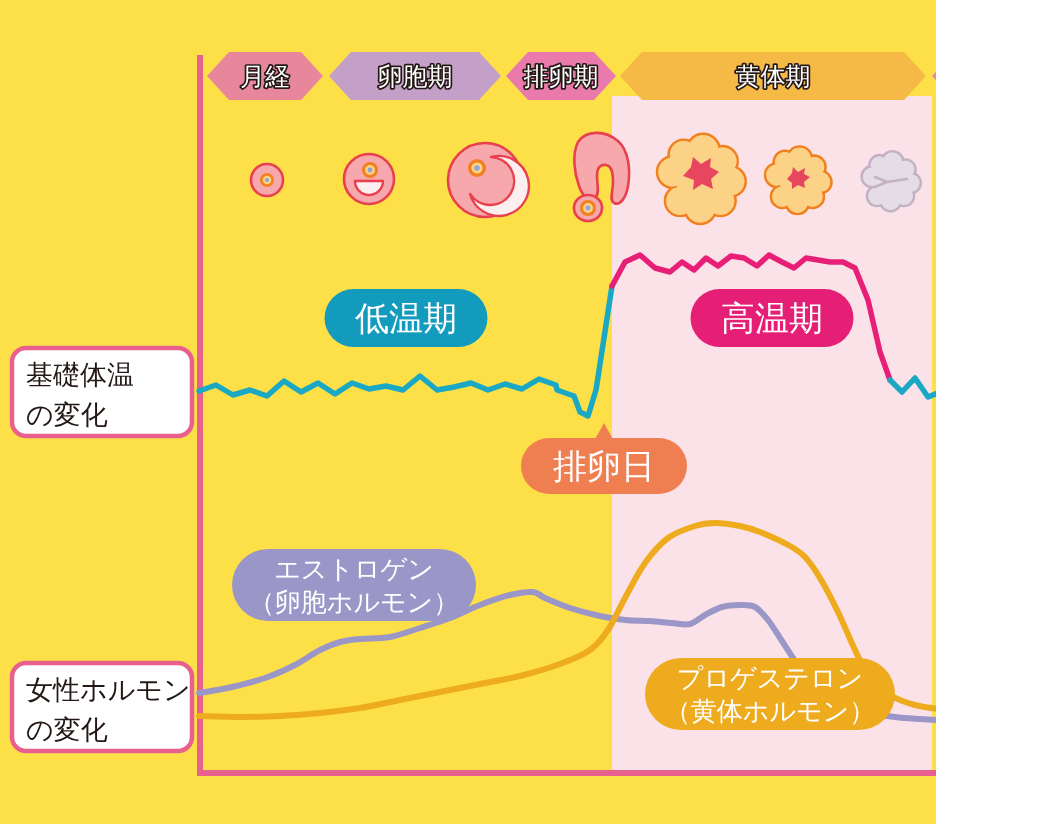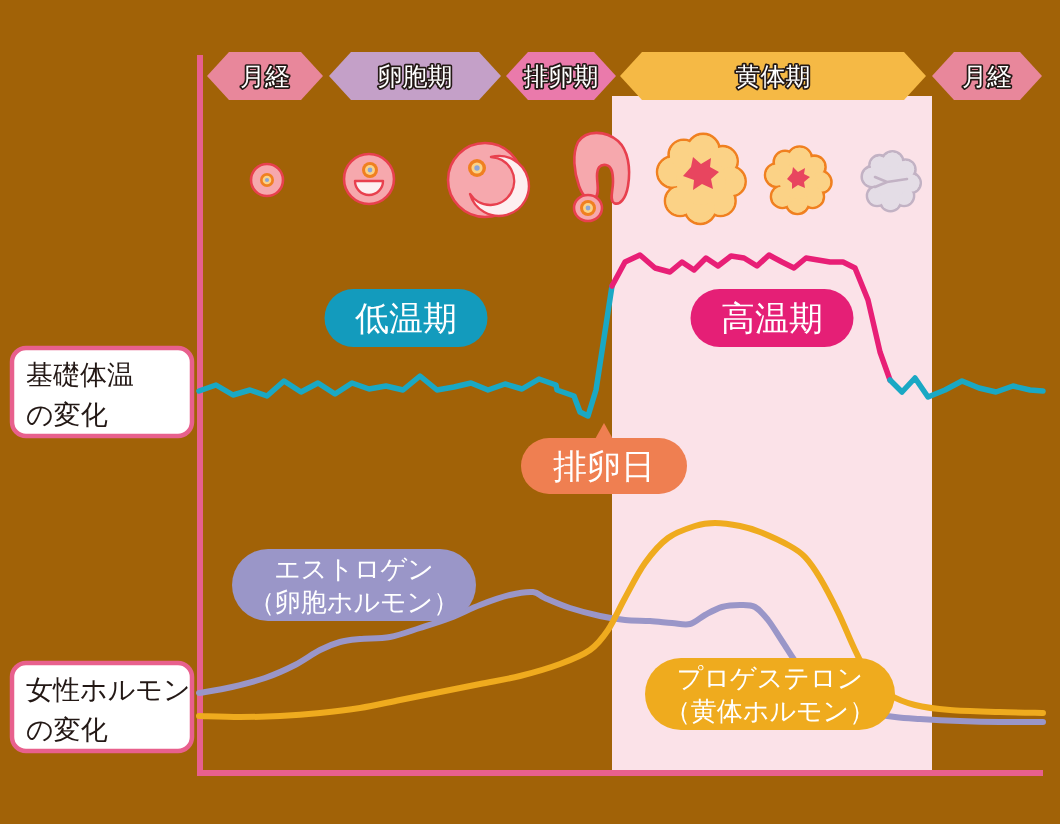--- a/index.html
+++ b/index.html
@@ -5,24 +5,24 @@
   html, body {
     margin: 0;
     padding: 0;
     background: #ffffff;
   }
   body {
     font-family: "Liberation Sans", "DejaVu Sans", sans-serif;
   }
   #stage {
     position: relative;
-    width: 1060px;
+    width: 936px;
     height: 824px;
     overflow: hidden;
-    background: #a16207;
+    background: #fde047;
   }
   #stage svg {
     position: absolute;
     left: 0;
     top: 0;
   }
 </style>
 </head>
 <body>
 

